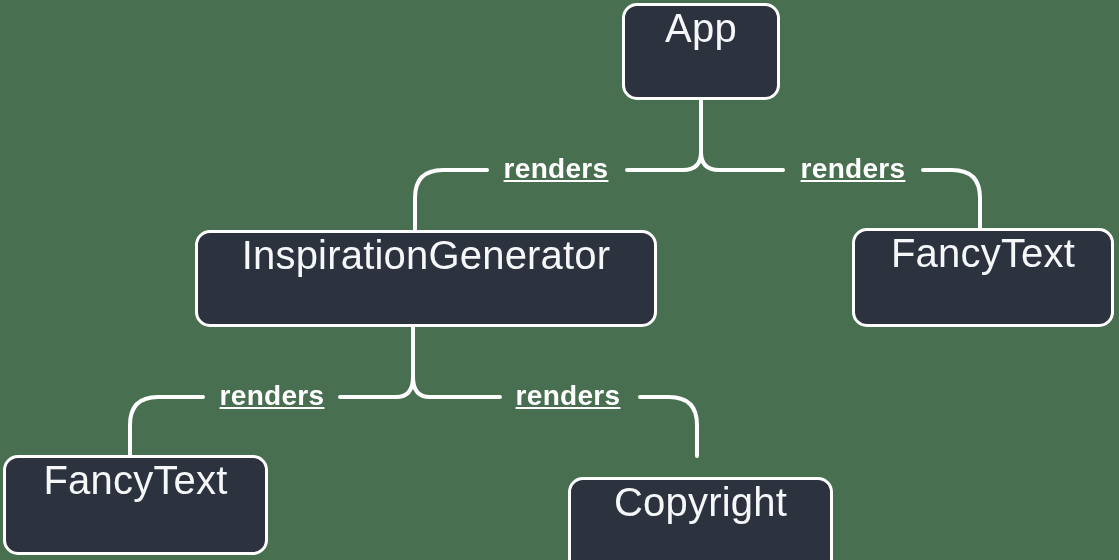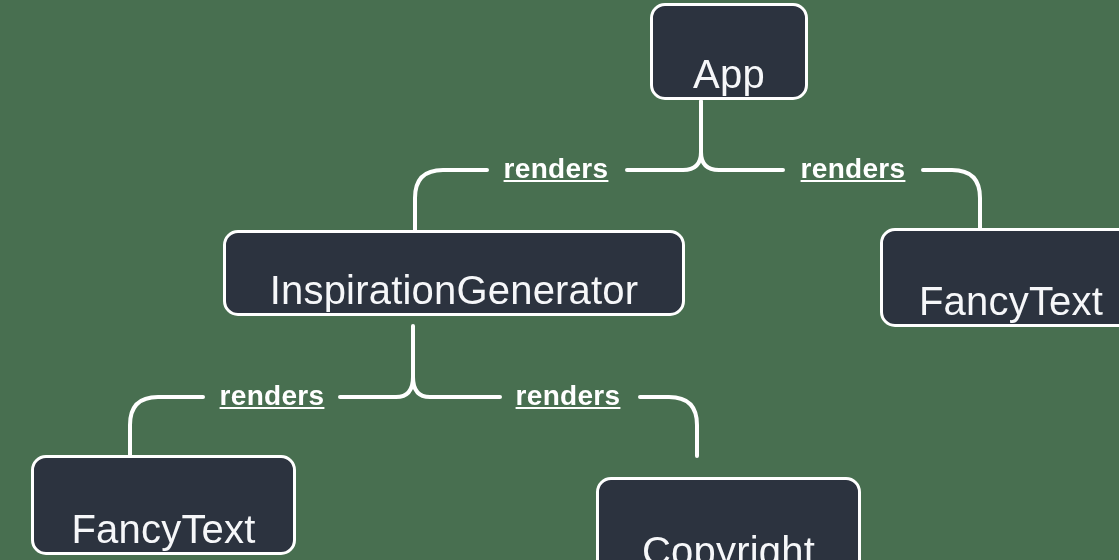--- a/index.html
+++ b/index.html
@@ -32,34 +32,33 @@
   .edges-layer path {
     fill: none;
     stroke: var(--edge);
     stroke-width: 4;
     stroke-linecap: round;
     stroke-linejoin: round;
   }
   .node {
     position: absolute;
     display: flex;
-    align-items: flex-end;
+    align-items: flex-start;
     justify-content: center;
     background: var(--node-fill);
     border: 3.5px solid var(--node-border);
     border-radius: 15px;
     color: var(--node-text);
     font-size: 40px;
     font-weight: 500;
     letter-spacing: 0.2px;
     white-space: nowrap;
-    margin-left: 28px;
   }
   .node-app               { left: 622px; top: 3px;   width: 158px; height: 97px; }
-  .node-inspiration-gen   { left: 195px; top: 230px; width: 462px; height: 86px; }
+  .node-inspiration-gen   { left: 195px; top: 230px; width: 462px; height: 97px; }
   .node-fancy-text-top    { left: 852px; top: 228px; width: 262px; height: 99px; }
   .node-fancy-text-bottom { left: 3px;   top: 455px; width: 265px; height: 100px; }
   .node-copyright         { left: 568px; top: 477px; width: 265px; height: 100px; }
   .edge-label {
     position: absolute;
     transform: translate(-50%, -50%);
     color: var(--edge-label);
     font-size: 28px;
     font-weight: 700;
     letter-spacing: 0.3px;

